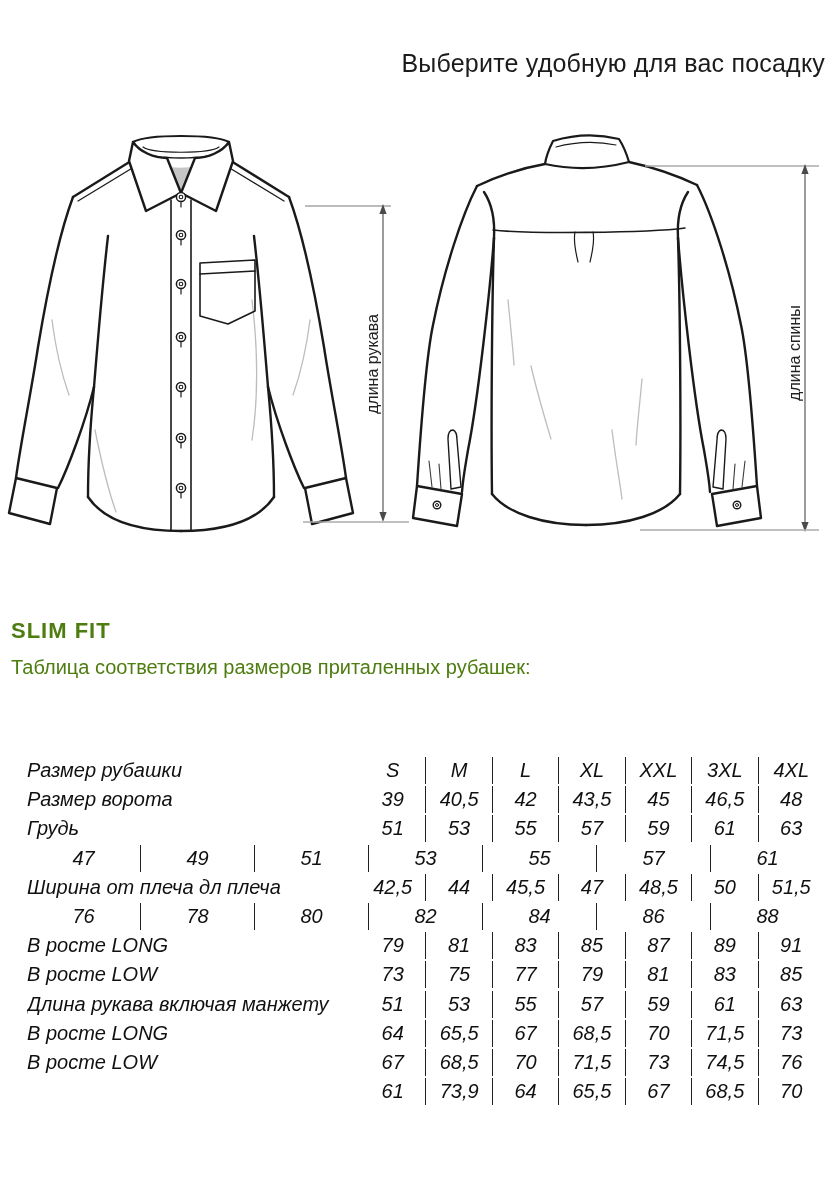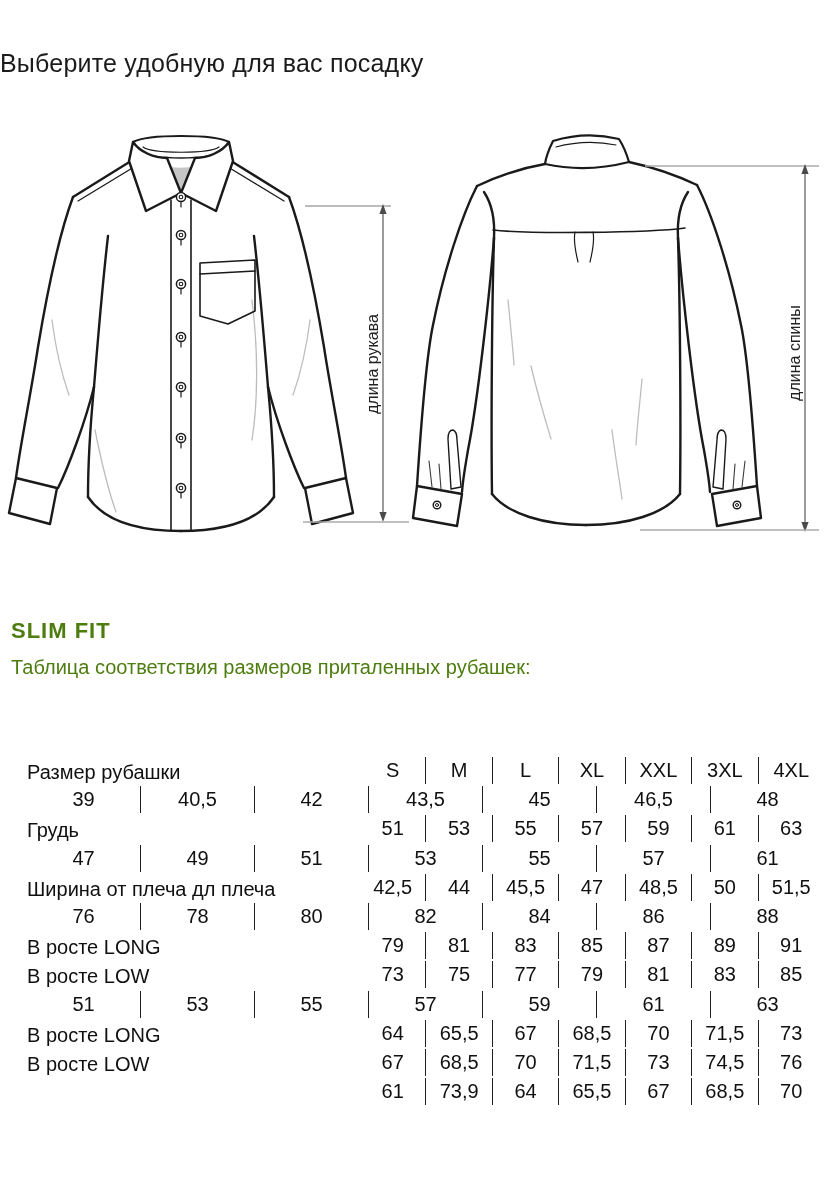--- a/index.html
+++ b/index.html
@@ -1,34 +1,34 @@
 <!DOCTYPE html>
 <html><head>
 <meta charset="utf-8">
 <style>
   html,body{margin:0;padding:0;}
   body{
     width:825px;height:1200px;position:relative;background:#ffffff;
     font-family:"Liberation Sans", sans-serif;color:#111;overflow:hidden;
   }
   .title{
-    position:absolute;top:49px;left:0;width:825px;text-align:left;
+    position:absolute;top:49px;left:0;width:825px;text-align:right;
     font-size:25px;color:#1b1b1b;letter-spacing:0.2px;
   }
   .diagram-svg{position:absolute;top:130px;left:0;width:825px;height:430px;}
   .slim-heading{
     position:absolute;top:618px;left:11px;font-size:22px;font-weight:bold;
     color:#4d7c0f;letter-spacing:1px;
   }
   .subtitle{position:absolute;top:656px;left:11px;font-size:20px;color:#4d7c0f;}
   .size-table{
     position:absolute;top:757px;left:27px;width:797px;
     display:flex;flex-direction:column;
   }
-  .trow{display:flex;height:27px;margin-bottom:2.2px;align-items:flex-end;}
+  .trow{display:flex;height:27px;margin-bottom:2.2px;align-items:center;font-style:italic;}
   .tlabel{
     width:333px;font-size:20px;color:#101010;white-space:nowrap;
     overflow:hidden;
   }
   .tcell{
     flex:1;text-align:center;font-size:20px;color:#101010;
     height:27px;line-height:27px;
   }
   .tcell.bdr{border-left:1.5px solid #1f1f1f;}
 </style>
@@ -213,20 +213,21 @@
       <div class="tlabel">Размер рубашки</div>
       <div class="tcell">S</div>
       <div class="tcell bdr">M</div>
       <div class="tcell bdr">L</div>
       <div class="tcell bdr">XL</div>
       <div class="tcell bdr">XXL</div>
       <div class="tcell bdr">3XL</div>
       <div class="tcell bdr">4XL</div>
     </div>
     <div class="trow">
+      <div class="tlabel">Размер ворота</div>
       <div class="tcell">39</div>
       <div class="tcell bdr">40,5</div>
       <div class="tcell bdr">42</div>
       <div class="tcell bdr">43,5</div>
       <div class="tcell bdr">45</div>
       <div class="tcell bdr">46,5</div>
       <div class="tcell bdr">48</div>
     </div>
     <div class="trow">
       <div class="tlabel">Грудь</div>
@@ -280,20 +281,21 @@
       <div class="tlabel">В росте LOW</div>
       <div class="tcell">73</div>
       <div class="tcell bdr">75</div>
       <div class="tcell bdr">77</div>
       <div class="tcell bdr">79</div>
       <div class="tcell bdr">81</div>
       <div class="tcell bdr">83</div>
       <div class="tcell bdr">85</div>
     </div>
     <div class="trow">
+      <div class="tlabel">Длина рукава включая манжету</div>
       <div class="tcell">51</div>
       <div class="tcell bdr">53</div>
       <div class="tcell bdr">55</div>
       <div class="tcell bdr">57</div>
       <div class="tcell bdr">59</div>
       <div class="tcell bdr">61</div>
       <div class="tcell bdr">63</div>
     </div>
     <div class="trow">
       <div class="tlabel">В росте LONG</div>

